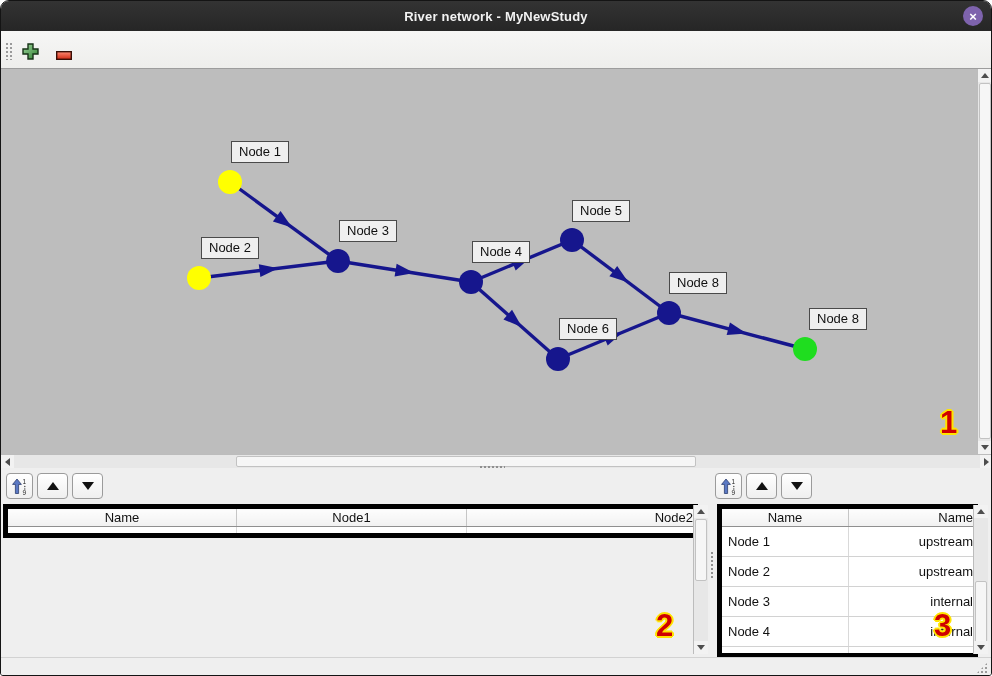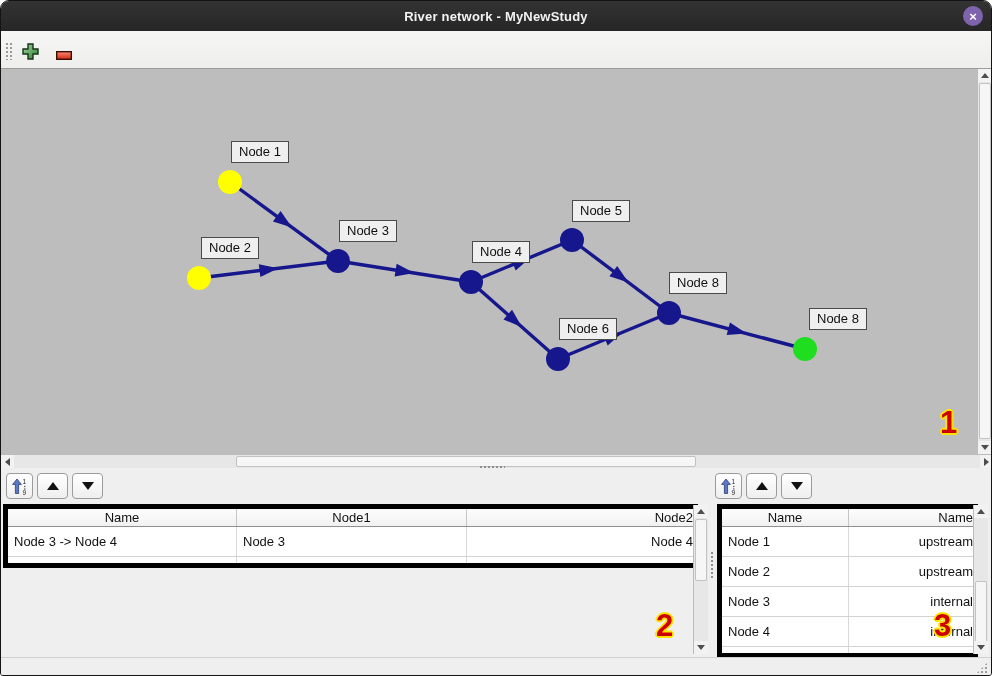--- a/index.html
+++ b/index.html
@@ -240,25 +240,20 @@
         <col style="width:229px">
       </colgroup>
     <thead>
       <tr>
         <th>Name</th>
         <th>Node1</th>
         <th>Node2</th>
       </tr>
     </thead>
     <tbody id="reach-body">
-        <tr>
-          <td>Node 3 -&gt; Node 4</td>
-          <td>Node 3</td>
-          <td>Node 4</td>
-        </tr>
         <tr class="stub">
           <td></td>
           <td></td>
           <td></td>
         </tr>
       </tbody>
   </table>
 
   <div class="sb v" style="left:692px; top:504px; width:15px; height:149px;">
     <div class="sb-btn" style="left:0; top:0; width:14px; height:13px;">

